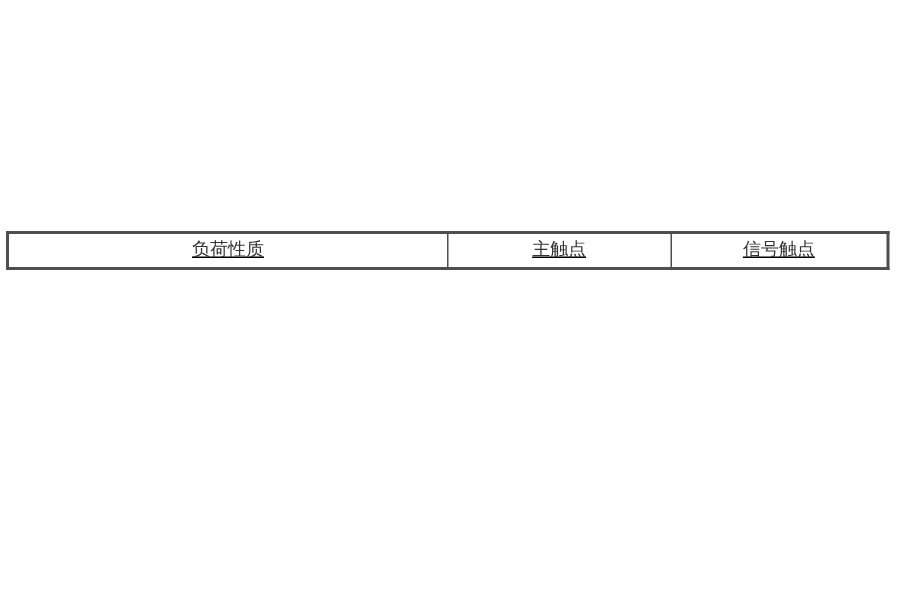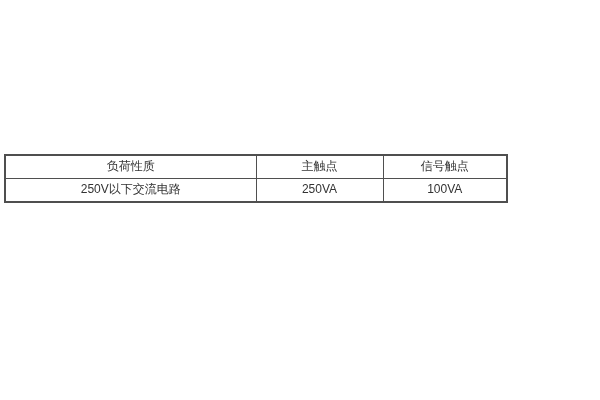--- a/index.html
+++ b/index.html
@@ -11,24 +11,25 @@
     width: 600px;
     height: 400px;
     background: #ffffff;
     font-family: "Liberation Sans", "DejaVu Sans", sans-serif;
     overflow: hidden;
   }
   .spec-table {
     position: absolute;
     left: 4px;
     top: 154px;
-    width: 504px;
+    width: 589px;
     border-collapse: collapse;
     table-layout: fixed;
     border: 2px solid var(--border-color, #4f4f4f);
+    text-decoration: underline;
   }
   .spec-table th,
   .spec-table td {
     border: 1px solid var(--border-color, #4f4f4f);
     height: 22px;
     padding: 0 4px;
     text-align: center;
     vertical-align: middle;
     font-size: 12px;
     font-weight: normal;
@@ -51,19 +52,14 @@
     <col class="c-signal">
   </colgroup>
   <thead>
     <tr>
       <th>负荷性质</th>
       <th>主触点</th>
       <th>信号触点</th>
     </tr>
   </thead>
   <tbody>
-    <tr>
-      <td>250V以下交流电路</td>
-      <td>250VA</td>
-      <td>100VA</td>
-    </tr>
   </tbody>
 </table>
 
 </body></html>

